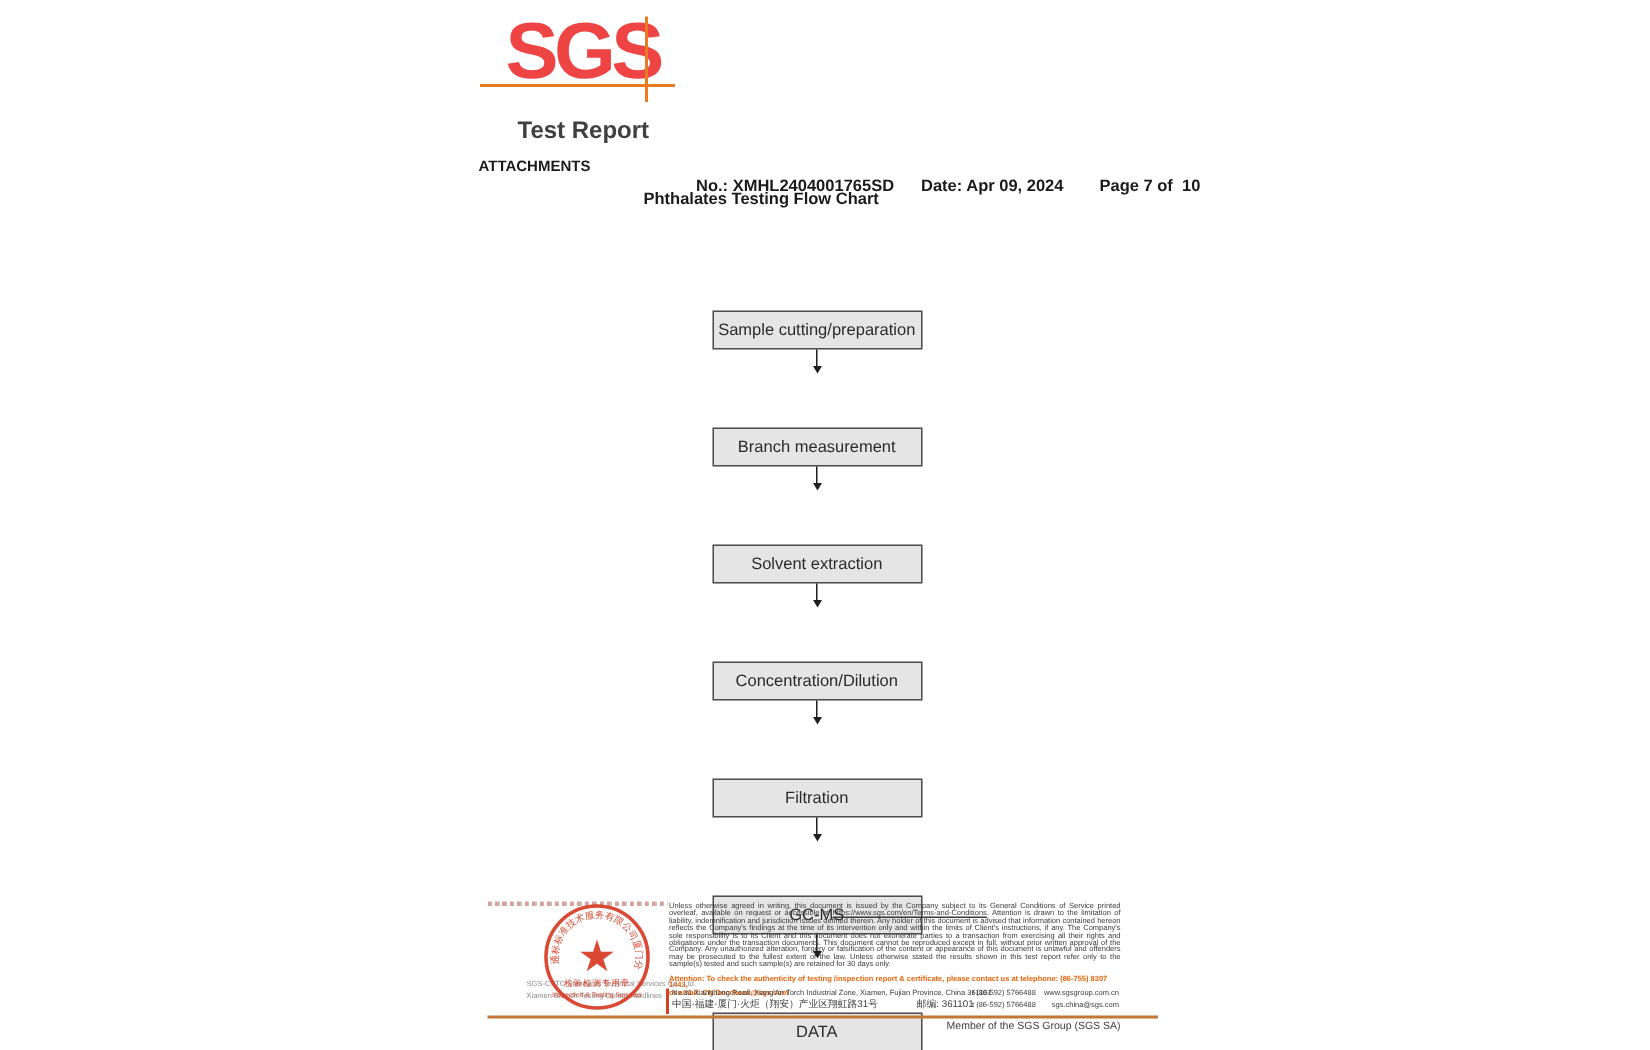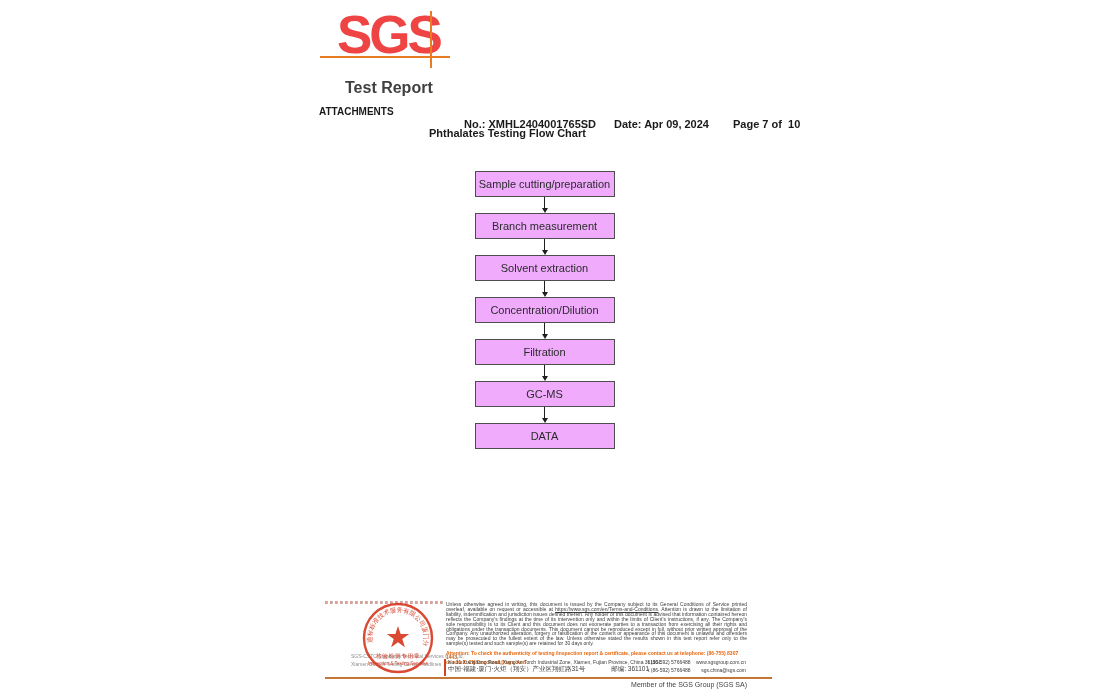--- a/index.html
+++ b/index.html
@@ -19,23 +19,23 @@
   .hdr-date { left:614px; }
   .hdr-page { left:733px; }
 
   .attachments { left:319px; top:106px; font-size:10px; font-weight:bold; color:#1a1a1a; }
 
   
   .flow-title { left:429px; top:127px; width:250px; text-align:left;
                 font-size:11px; font-weight:bold; color:#1a1a1a; }
   .flowchart { left:469px; top:171px; width:151px; display:flex;
                flex-direction:column; align-items:center; }
-  .fbox { width:140px; height:26px; border:1px solid #4d4d4d; background:#f0abfc;
+  .fbox { width:140px; height:26px; border:1px solid #4d4d4d; background:#e5e5e5;
           display:flex; align-items:center; justify-content:center;
-          font-size:11px; color:#2b2b2b; }
+          font-size:11px; color:#2b2b2b;margin-top:36px; }
   .farrow { height:16px; display:flex; flex-direction:column; align-items:center; }
   .farrow .stem { width:1px; flex:1 1 auto; background:#1f1f1f; }
   .farrow .head { width:0; height:0; border-left:3.5px solid transparent;
                   border-right:3.5px solid transparent; border-top:5px solid #1f1f1f; }
 
   
   .microtext { left:325px; top:601px; width:120px; height:3px; opacity:.55;
     background:repeating-linear-gradient(90deg,#c05040 0 2px,#9a8a86 2px 3px,transparent 3px 5px); }
 
   .company-lines { left:351px; top:652px; font-size:5px; line-height:8px;

